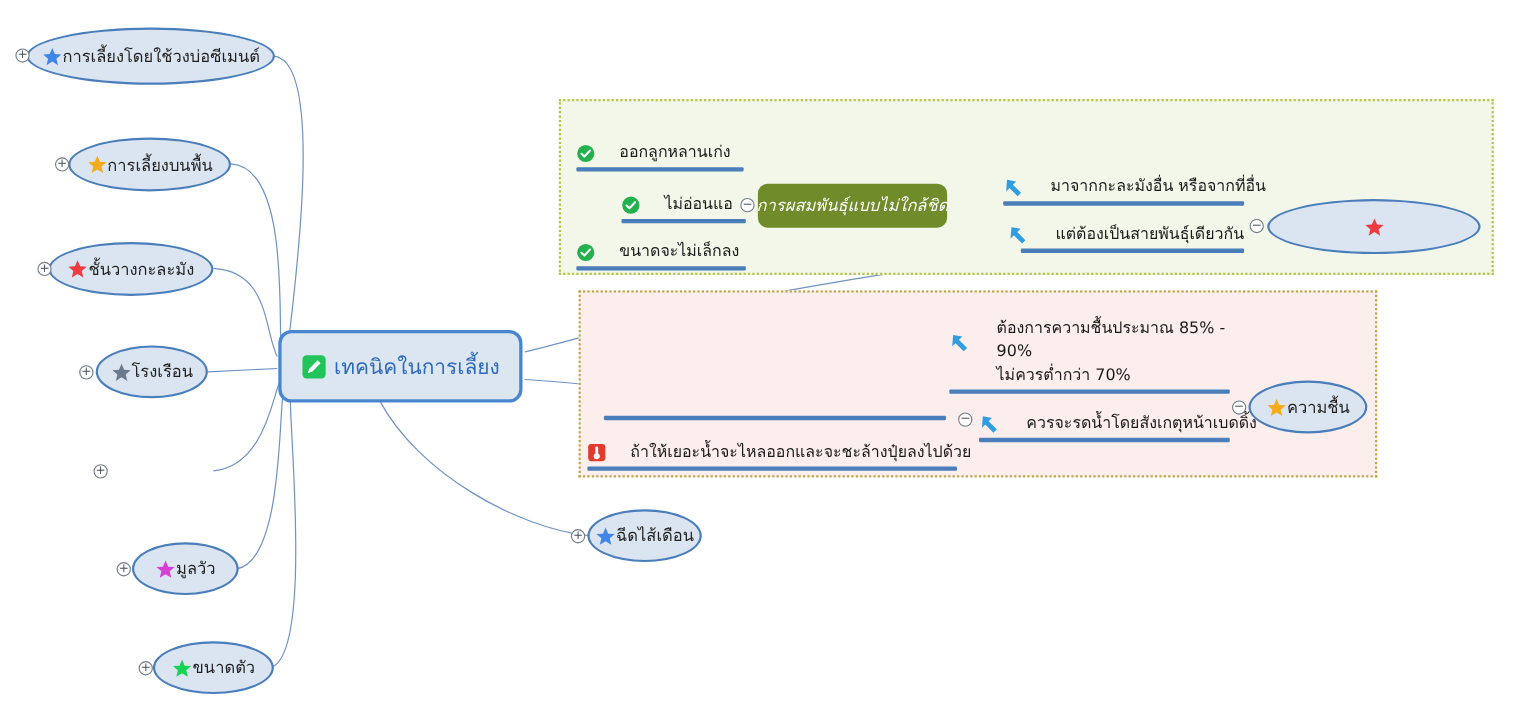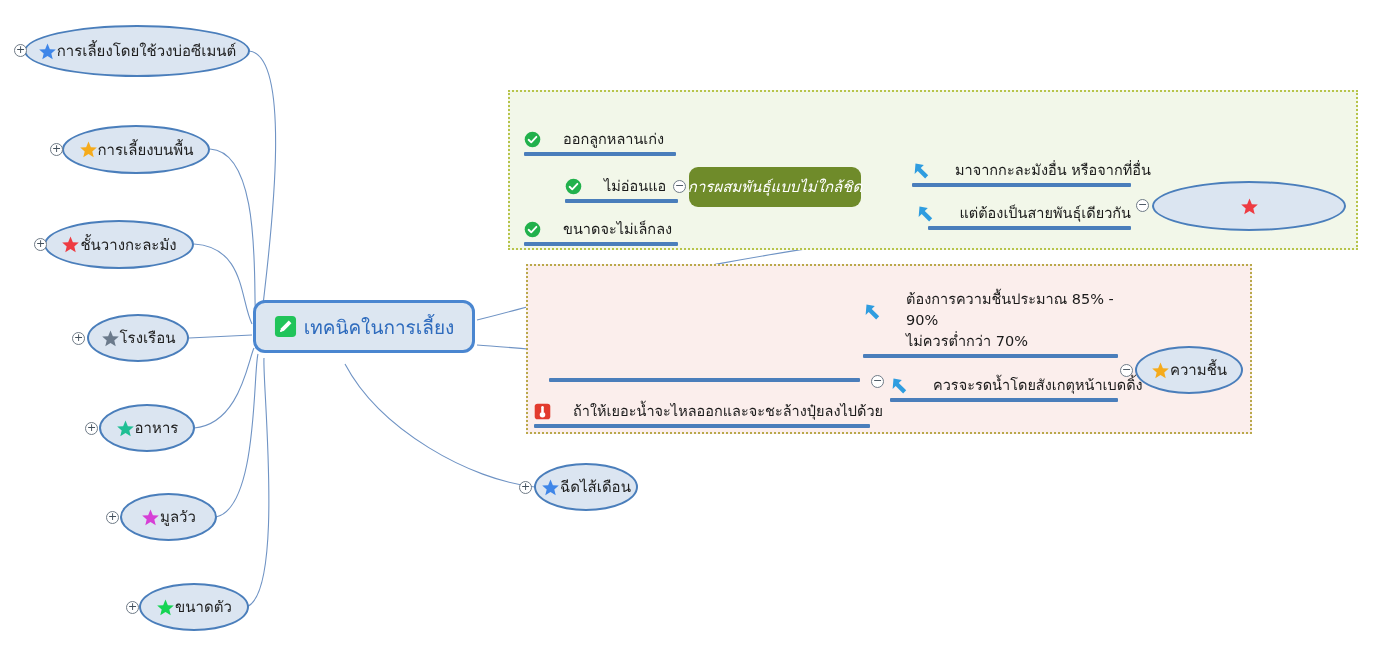--- a/index.html
+++ b/index.html
@@ -242,28 +242,20 @@
       <svg viewBox="0 0 24 24">
           <polygon points="12,2 15,9 22.5,9.5 16.8,14.4 18.6,21.8 12,17.7 5.4,21.8 7.2,14.4 1.5,9.5 9,9" fill="#6b7a8c"></polygon>
         </svg>
     </span>
     <span>โรงเรือน</span>
   </div>
   <div class="toggle" style="left:72px; top:332px;">
     <span>+</span>
   </div>
 
-  <div class="node ellipse-node" style="left:99px; top:404px; width:96px; height:48px;">
-    <span class="icon star-icon">
-      <svg viewBox="0 0 24 24">
-          <polygon points="12,2 15,9 22.5,9.5 16.8,14.4 18.6,21.8 12,17.7 5.4,21.8 7.2,14.4 1.5,9.5 9,9" fill="#1fbf94"></polygon>
-        </svg>
-    </span>
-    <span>อาหาร</span>
-  </div>
   <div class="toggle" style="left:85px; top:422px;">
     <span>+</span>
   </div>
 
   <div class="node ellipse-node" style="left:120px; top:493px; width:97px; height:48px;">
     <span class="icon star-icon">
       <svg viewBox="0 0 24 24">
           <polygon points="12,2 15,9 22.5,9.5 16.8,14.4 18.6,21.8 12,17.7 5.4,21.8 7.2,14.4 1.5,9.5 9,9" fill="#d63fd6"></polygon>
         </svg>
     </span>
@@ -290,21 +282,21 @@
       <svg viewBox="0 0 24 24">
           <polygon points="12,2 15,9 22.5,9.5 16.8,14.4 18.6,21.8 12,17.7 5.4,21.8 7.2,14.4 1.5,9.5 9,9" fill="#3f86e8"></polygon>
         </svg>
     </span>
     <span>ฉีดไส้เดือน</span>
   </div>
   <div class="toggle" style="left:519px; top:481px;">
     <span>+</span>
   </div>
 
-  <div class="node center-node" style="left:253px; top:300px; width:222px; height:53px;">
+  <div class="node center-node" style="left:253px; top:300px; width:222px; height:66px;">
     <span class="icon pencil-icon">
       <svg viewBox="0 0 24 24">
         <rect x="1" y="1" width="22" height="22" rx="4" fill="#21c45a"></rect>
         <path d="M6.5 17.4 L7.4 13.8 L15.4 5.8 L18.2 8.6 L10.2 16.6 Z" fill="#ffffff"></path>
         <path d="M6.2 17.8 L8.6 17.2 L6.8 15.4 Z" fill="#ffffff"></path>
       </svg>
     </span>
     <span>เทคนิคในการเลี้ยง</span>
   </div>
 

